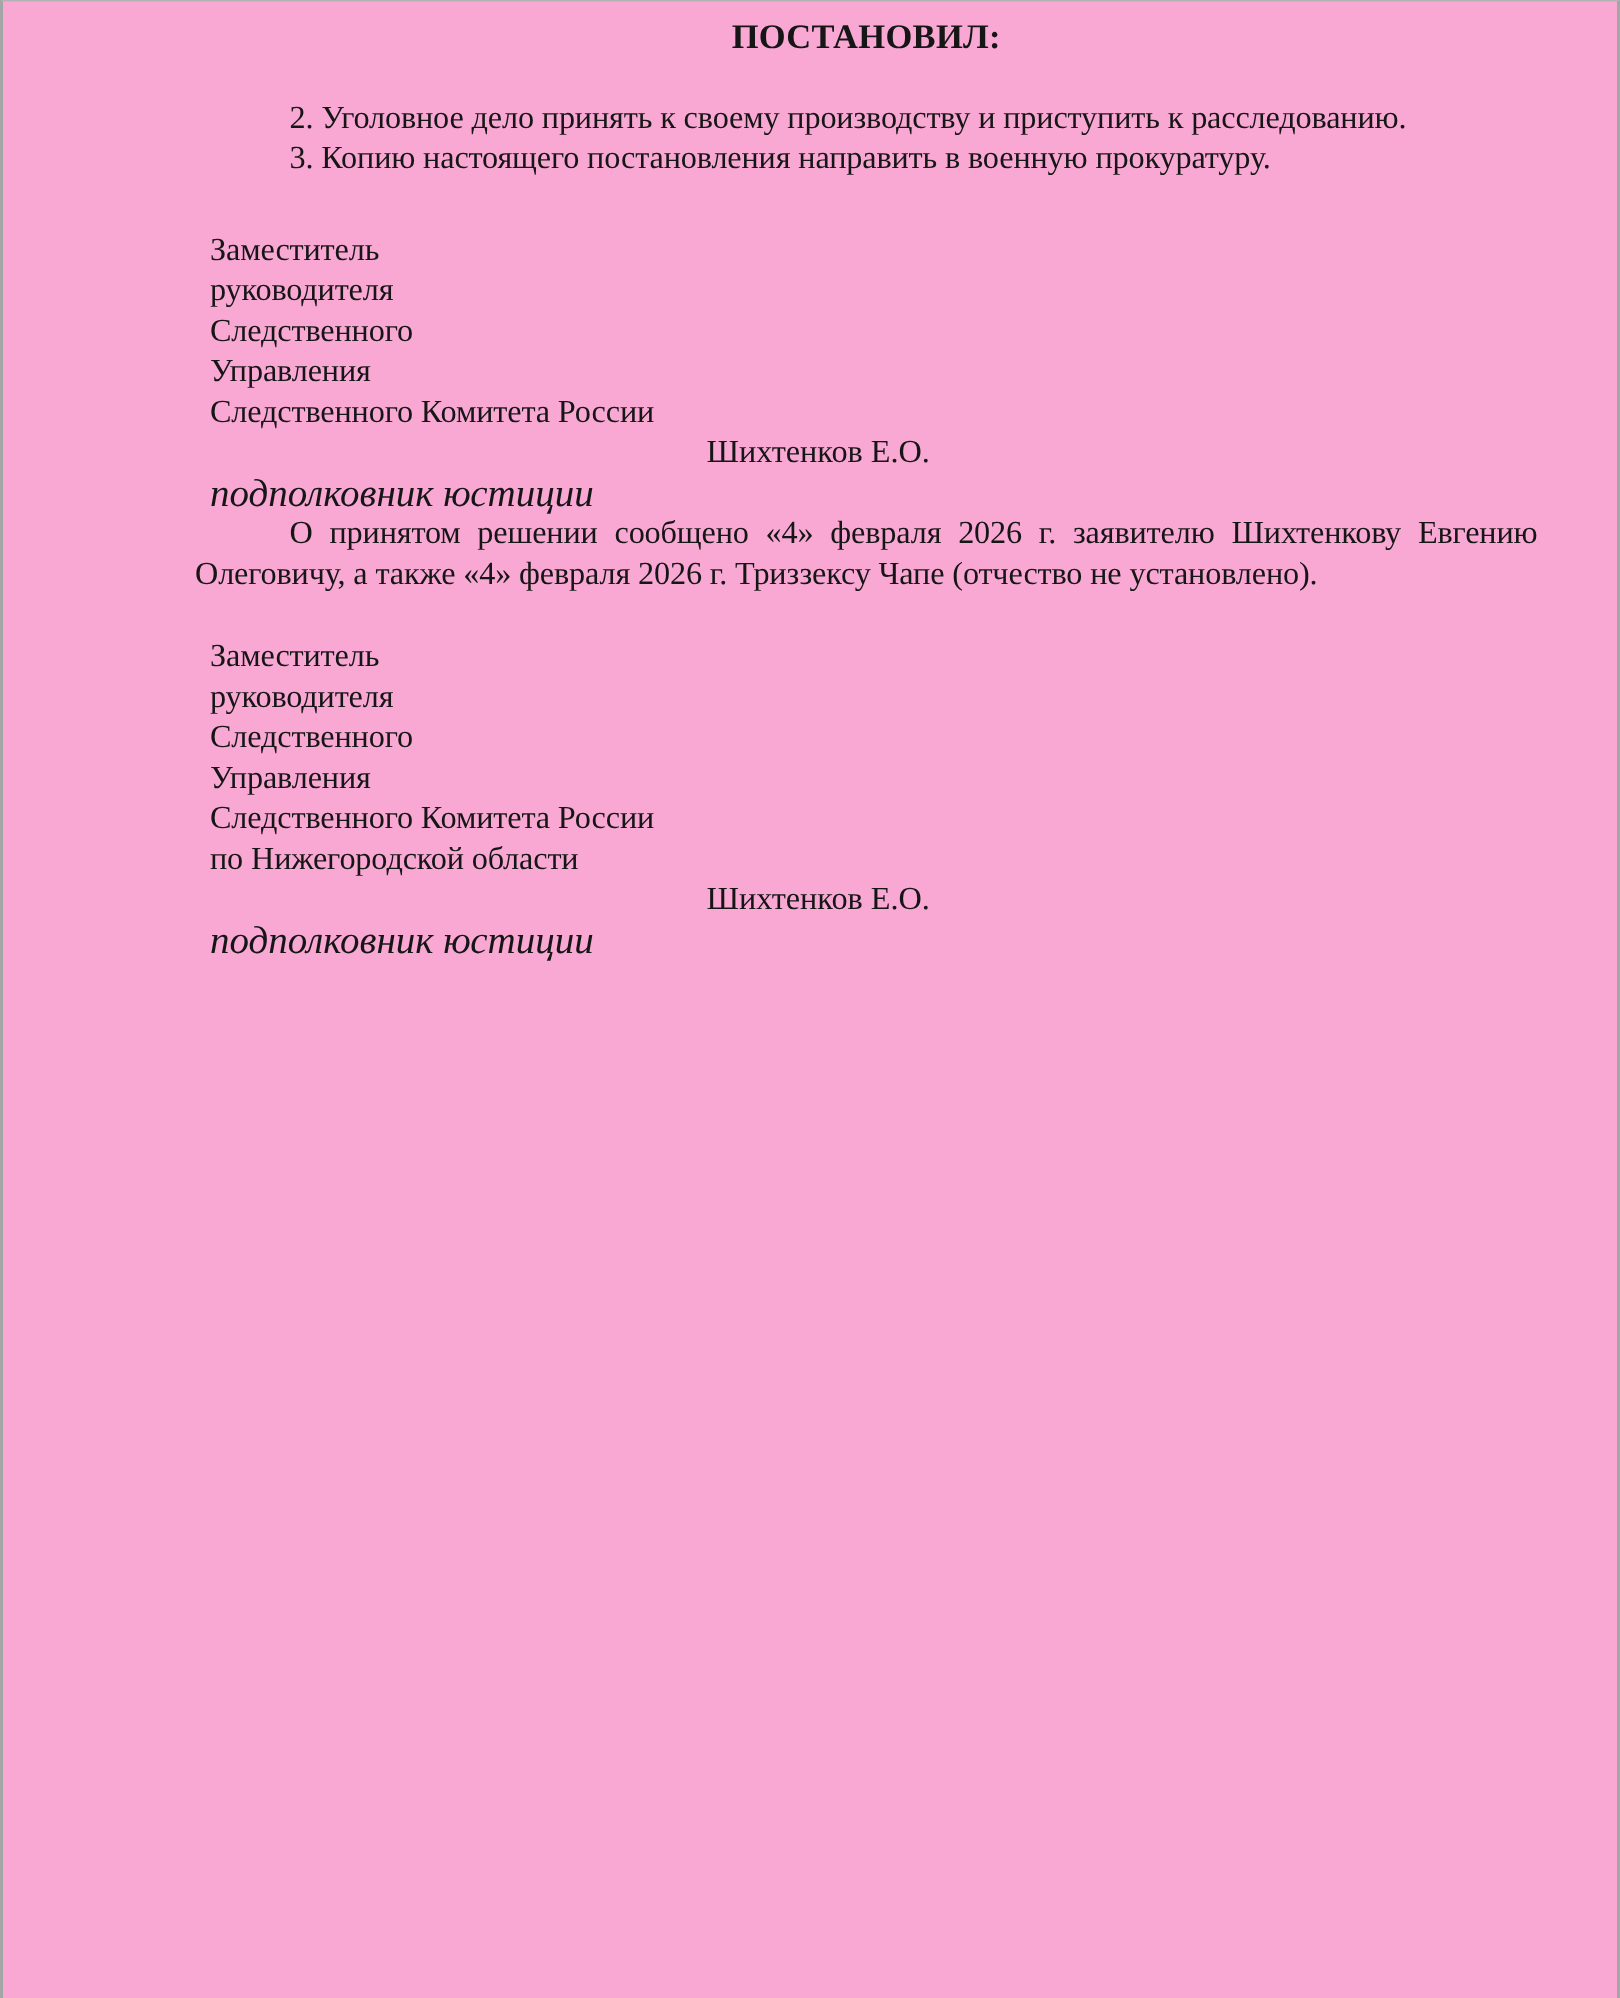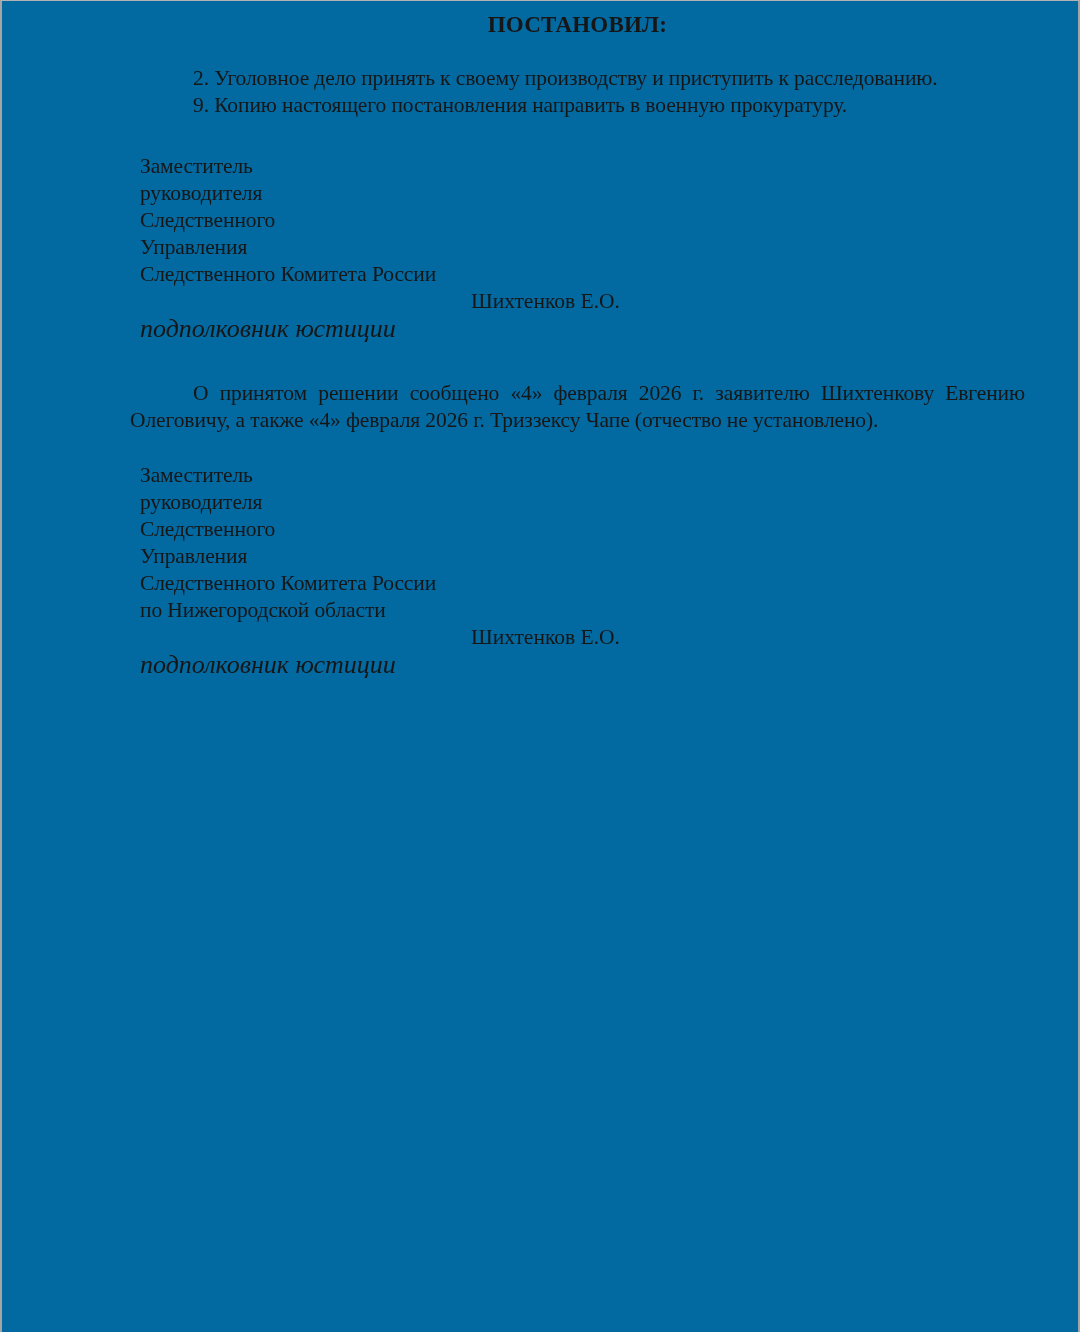--- a/index.html
+++ b/index.html
@@ -11,21 +11,21 @@
     width: 1080px;
     height: 1332px;
     overflow: hidden;
     font-family: "Liberation Serif", "DejaVu Serif", serif;
     color: #161616;
   }
   .page {
     box-sizing: border-box;
     width: 1080px;
     height: 1332px;
-    background: #0369a1;
+    background: #f9a8d4;
     border-top: 1px solid #b3b3b3;
     border-left: 2px solid #a5a5a5;
     border-right: 2px solid #a5a5a5;
     padding: 8px 53px 0 128px; 
   }
   .doc-title {
     margin: 0;
     padding-top: 2px;
     font-size: 23px;
     line-height: 28px;
@@ -68,32 +68,32 @@
     font-size: 26px;
     line-height: 27px;
     margin-left: 10px;
     font-style: italic;
   }
   .copy-note {
     margin: 47px 0 0 63px;
     max-width: 726px;
   }
   .copy-note .para { text-align: left; }
-  .announcement { margin-top: 38px; }
+  .announcement { }
 </style>
 </head>
 <body>
 
 <div class="page">
 
   <h1 class="doc-title">ПОСТАНОВИЛ:</h1>
 
   <div class="items">
     <p class="para justify indent">2. Уголовное дело принять к своему производству и приступить к расследованию.</p>
-    <p class="para justify indent">9. Копию настоящего постановления направить в военную прокуратуру.</p>
+    <p class="para justify indent">3. Копию настоящего постановления направить в военную прокуратуру.</p>
   </div>
 
   <div class="sig-block-1">
     <div class="sig-col">
       <div class="sig-line spread">
         <span>Заместитель</span>
         <span>руководителя</span>
       </div>
       <div class="sig-line spread">
         <span>Следственного</span>

